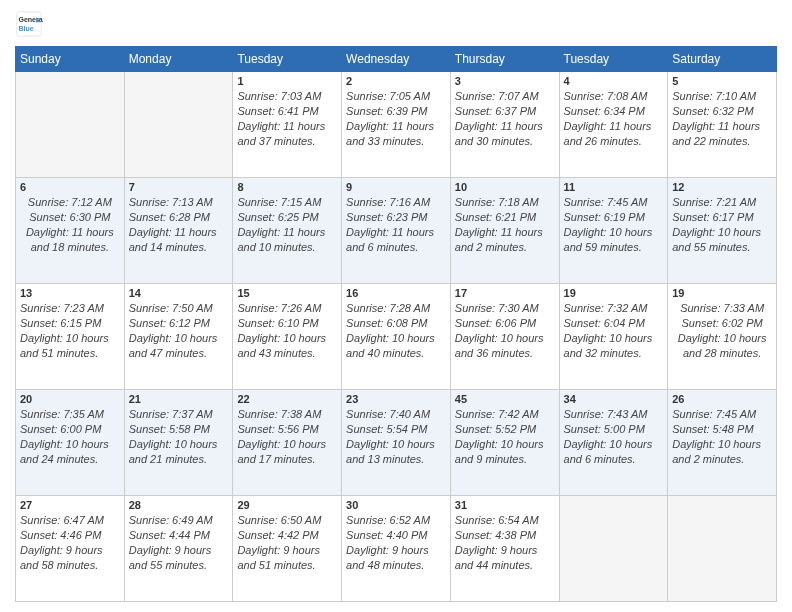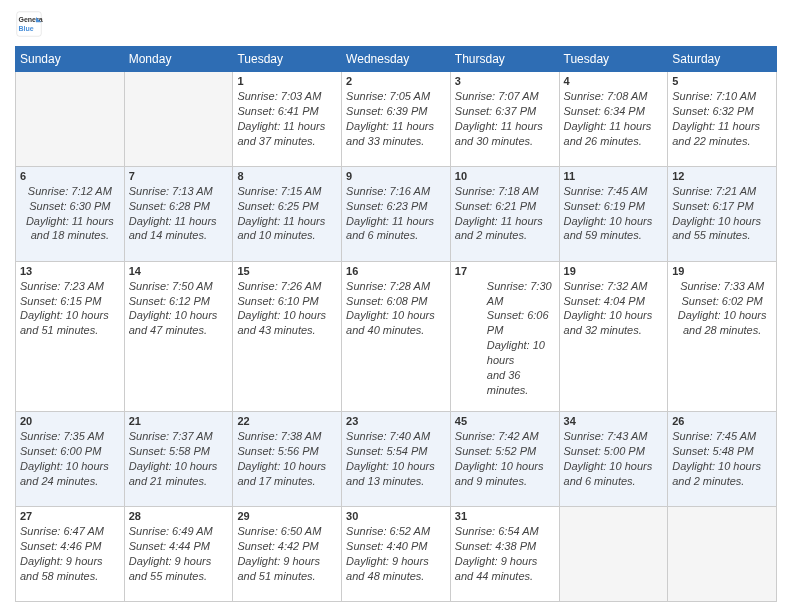--- a/index.html
+++ b/index.html
@@ -238,29 +238,29 @@
           </td>
           <td>
             <span class="day-number">16</span>
             <div class="cell-text" style="white-space: pre-line;">Sunrise: 7:28 AM
 Sunset: 6:08 PM
 Daylight: 10 hours
 and 40 minutes.</div>
           </td>
           <td>
             <span class="day-number">17</span>
-            <div class="cell-text" style="white-space: pre-line; margin-left: 32px;">Sunrise: 7:30 AM
+            <div class="cell-text" style="white-space: pre-line;">Sunrise: 7:30 AM
 Sunset: 6:06 PM
 Daylight: 10 hours
 and 36 minutes.</div>
           </td>
           <td>
             <span class="day-number">19</span>
             <div class="cell-text" style="white-space: pre-line;">Sunrise: 7:32 AM
-Sunset: 4:04 PM
+Sunset: 6:04 PM
 Daylight: 10 hours
 and 32 minutes.</div>
           </td>
           <td>
             <span class="day-number">19</span>
             <div class="cell-text" style="white-space: pre-line; text-align: center;">Sunrise: 7:33 AM
 Sunset: 6:02 PM
 Daylight: 10 hours
 and 28 minutes.</div>
           </td>

